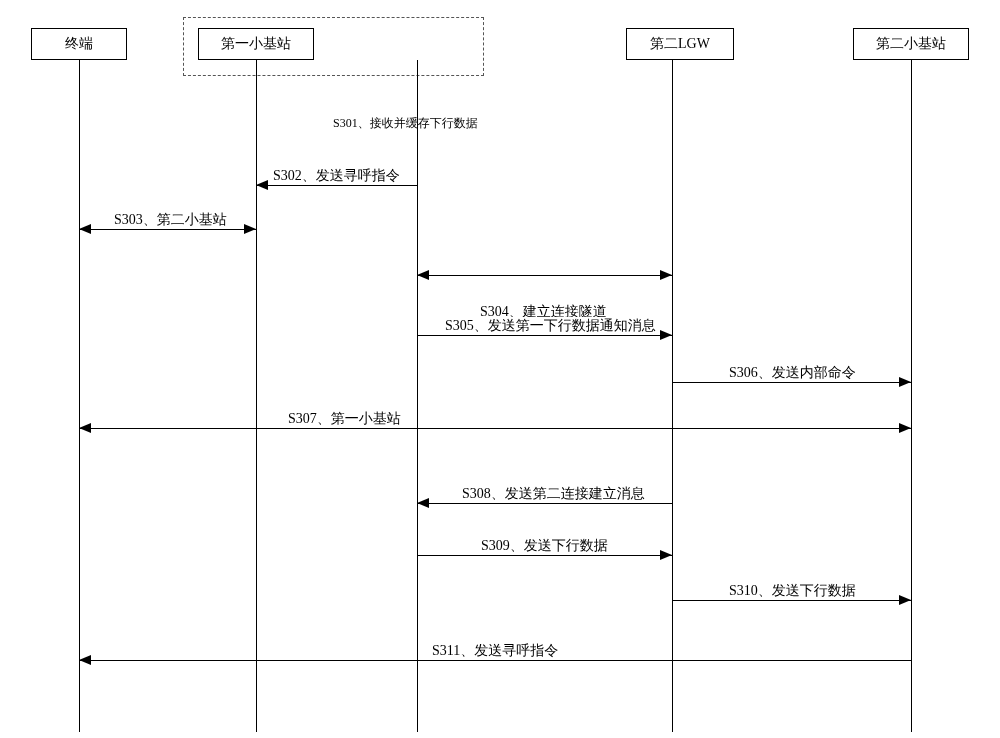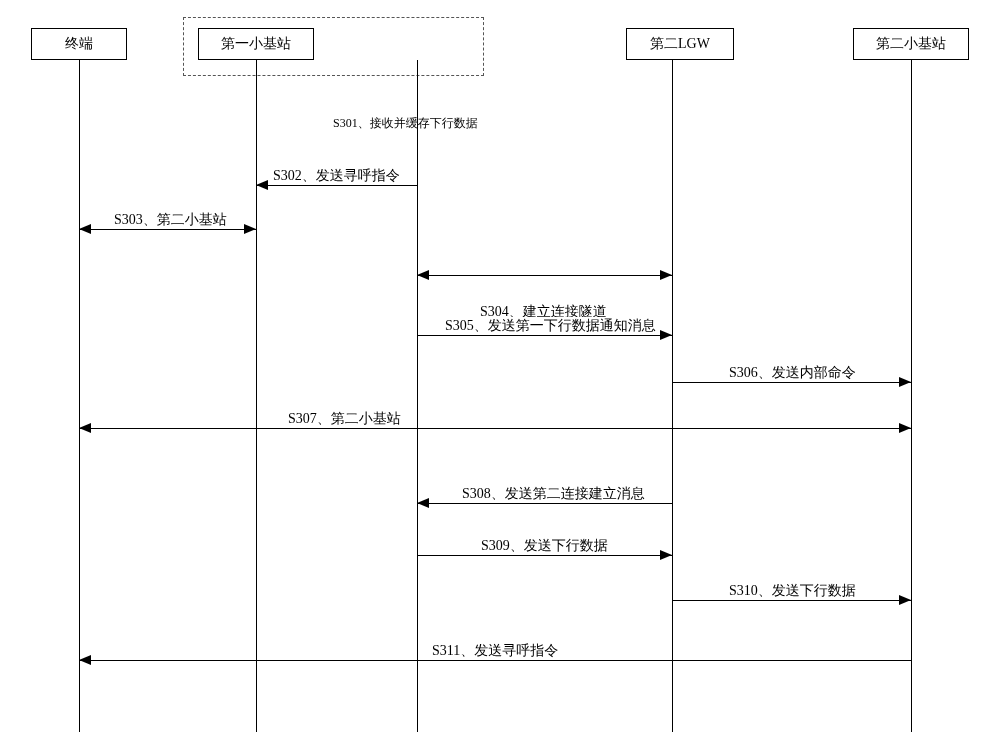--- a/index.html
+++ b/index.html
@@ -112,21 +112,21 @@
   <div class="arrow-head right" style="left:660px; top:330px;"></div>
   <div class="msg-label" style="left:443px; top:317px;">S305、发送第一下行数据通知消息</div>
 
   <div class="msg-line" style="left:672px; top:382px; width:239px;"></div>
   <div class="arrow-head right" style="left:899px; top:377px;"></div>
   <div class="msg-label" style="left:727px; top:364px;">S306、发送内部命令</div>
 
   <div class="msg-line" style="left:79px; top:428px; width:832px;"></div>
   <div class="arrow-head left" style="left:79px; top:423px;"></div>
   <div class="arrow-head right" style="left:899px; top:423px;"></div>
-  <div class="msg-label" style="left:286px; top:410px;">S307、第二小基站</div>
+  <div class="msg-label" style="left:286px; top:410px;">S307、第一小基站</div>
 
   <div class="msg-line" style="left:417px; top:503px; width:255px;"></div>
   <div class="arrow-head left" style="left:417px; top:498px;"></div>
   <div class="msg-label" style="left:460px; top:485px;">S308、发送第二连接建立消息</div>
 
   <div class="msg-line" style="left:417px; top:555px; width:255px;"></div>
   <div class="arrow-head right" style="left:660px; top:550px;"></div>
   <div class="msg-label" style="left:479px; top:537px;">S309、发送下行数据</div>
 
   <div class="msg-line" style="left:672px; top:600px; width:239px;"></div>

